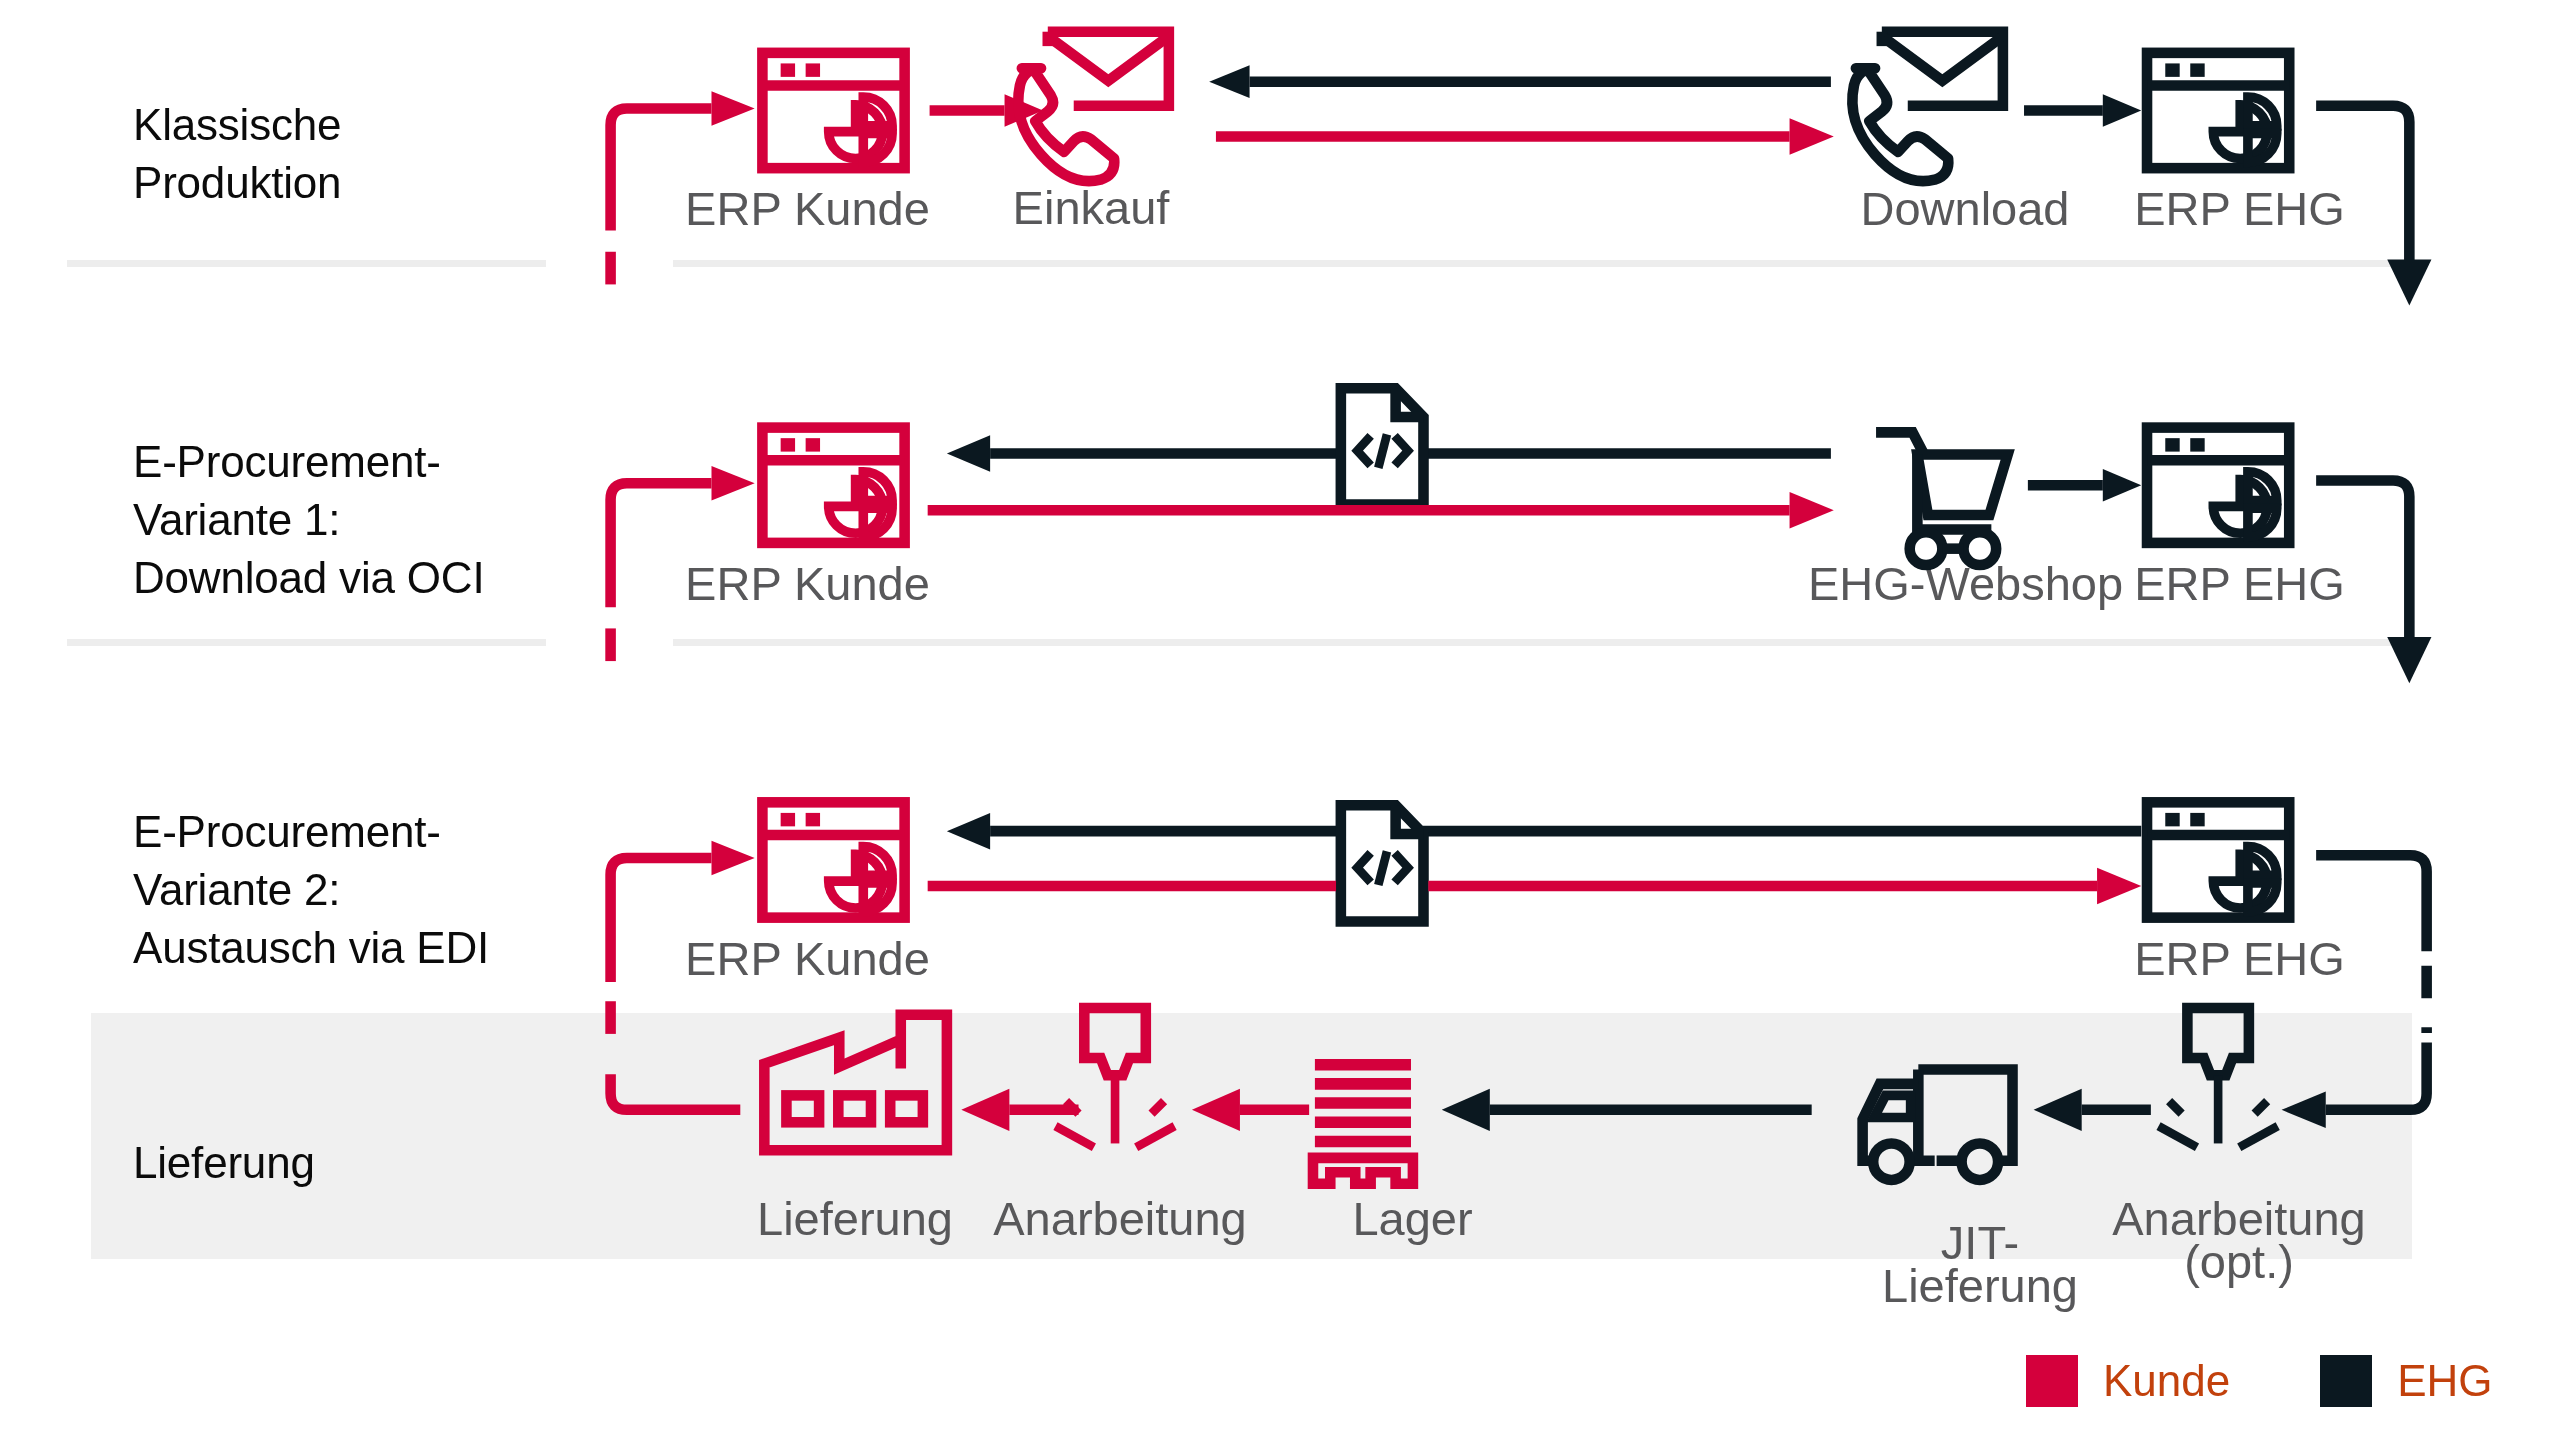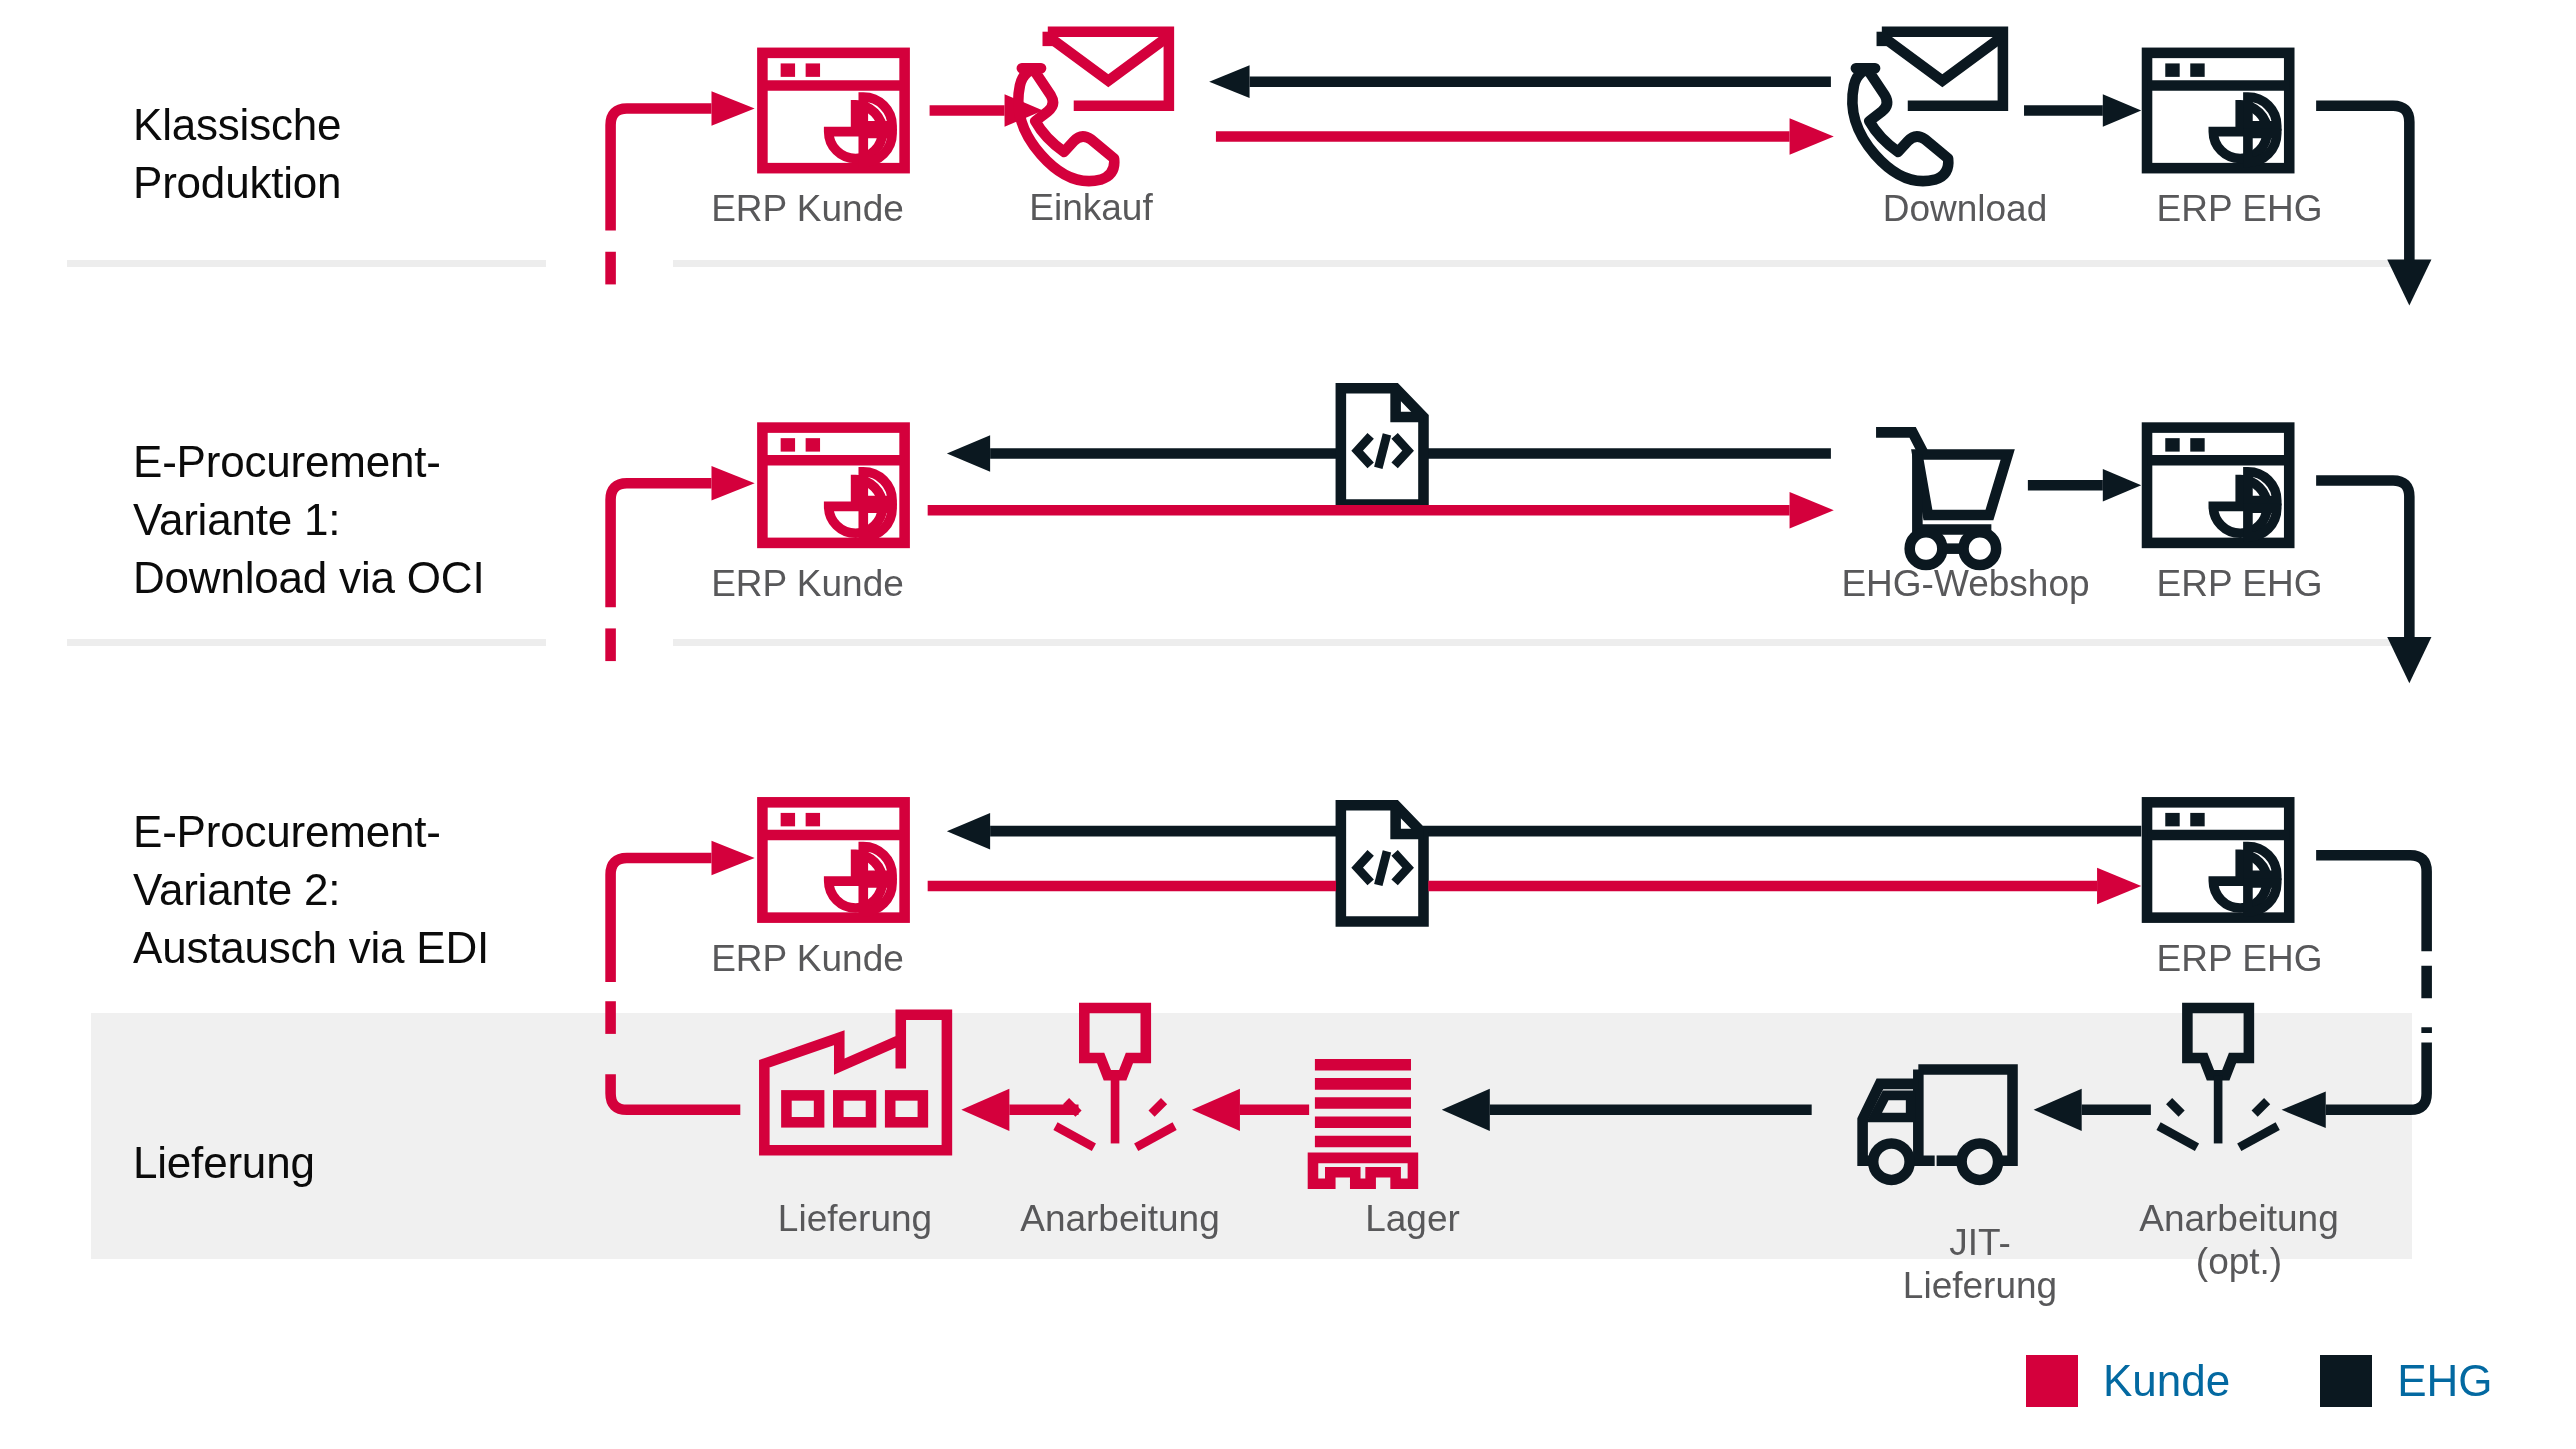--- a/index.html
+++ b/index.html
@@ -1,26 +1,26 @@
 <!DOCTYPE html>
 <html><head>
 <meta charset="utf-8">
 <style>
   html,body{margin:0;padding:0;background:#ffffff;}
   body{font-family:"Liberation Sans",sans-serif;}
   #stage{position:relative;width:2576px;height:1449px;background:#ffffff;overflow:hidden;}
   .band{position:absolute;background:#f0f0f0;}
   .divider{position:absolute;height:6.7px;background:#ededed;}
   .rowlabel{position:absolute;color:#0b0b0b;font-size:44px;line-height:58px;font-weight:400;letter-spacing:-0.2px;}
-  .nodelabel{position:absolute;color:#58585a;font-size:37px;line-height:43px;text-align:center;white-space:pre-line;}
+  .nodelabel{position:absolute;color:#58585a;font-size:47px;line-height:43px;text-align:center;white-space:pre-line;}
   .svgwrap{position:absolute;left:0;top:0;width:2576px;height:1449px;pointer-events:none;}
   .legend{position:absolute;display:flex;align-items:center;gap:25px;}
   .legend-group{display:flex;align-items:center;gap:25px;}
   .swatch{width:52px;height:52px;display:inline-block;}
-  .legend-text{font-size:44px;color:#0369a1;line-height:52px;}
+  .legend-text{font-size:44px;color:#c2410c;line-height:52px;}
 </style>
 </head>
 <body>
 
 <div id="stage">
 
   <div class="band" style="left:91px;top:1013px;width:2321px;height:246px;"></div>
 
   <div class="divider" style="left:67px;top:260px;width:479px;"></div>
   <div class="divider" style="left:673px;top:260px;width:1740px;"></div>

